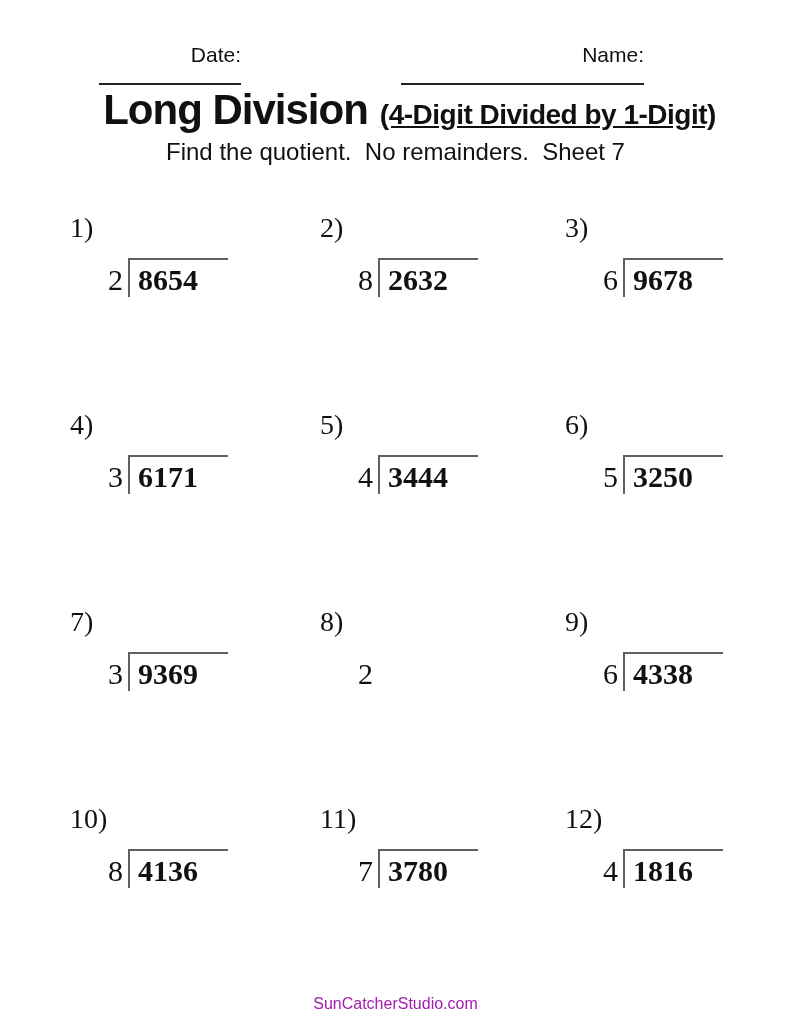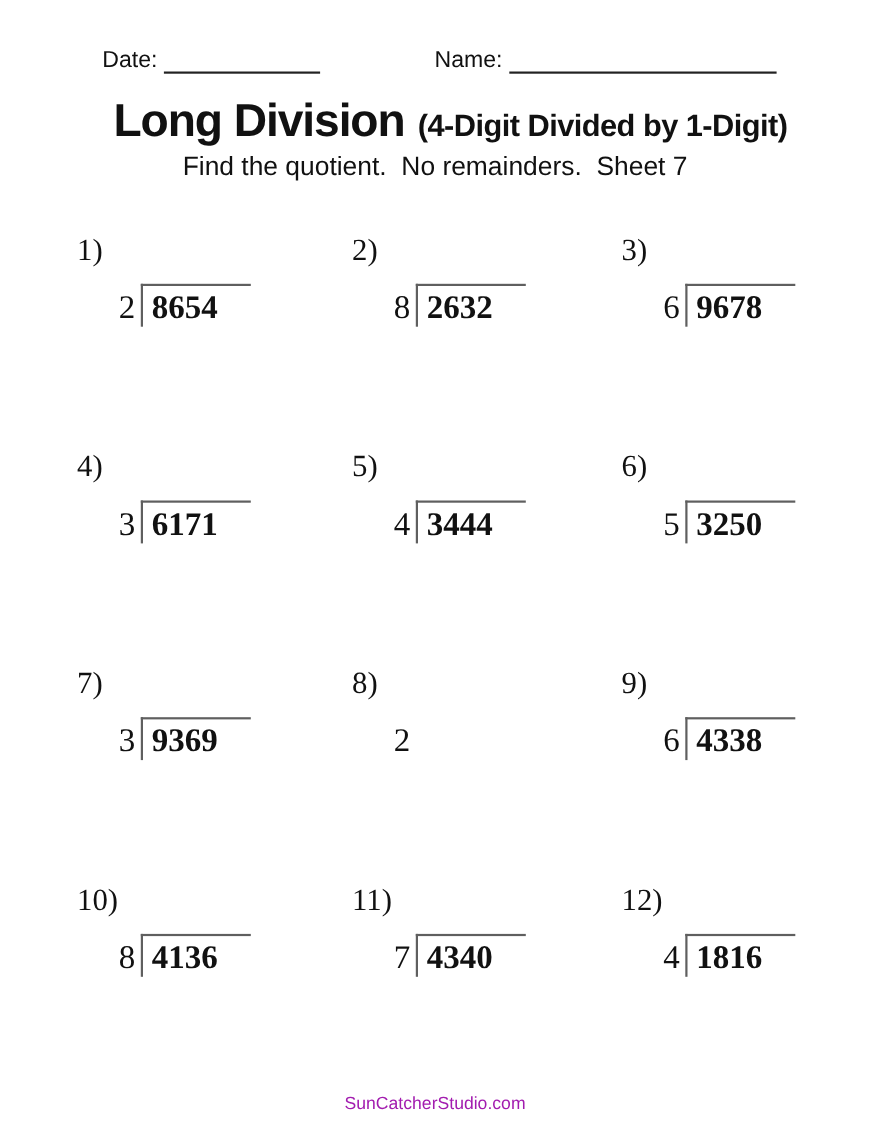--- a/index.html
+++ b/index.html
@@ -12,20 +12,21 @@
     color: #111111;
     overflow: hidden;
   }
 
   
   .hdr-field {
     position: absolute;
     top: 44px;
     display: flex;
     align-items: flex-end;
+    flex-direction: column;
   }
   .hdr-field.date { left: 93px; }
   .hdr-field.name { left: 395px; }
   .hdr-label {
     font-size: 21px;
     line-height: 1;
     color: #111111;
     padding-bottom: 2px;
   }
   .blank-line {
@@ -50,20 +51,21 @@
     font-size: 42px;
     font-weight: bold;
     letter-spacing: -1px;
     margin-left: 28px;
   }
   .title-suffix {
     font-size: 28px;
     font-weight: bold;
     margin-left: 12px;
     letter-spacing: -0.5px;
+    text-decoration: underline;
   }
   .subtitle {
     position: absolute;
     top: 138px;
     left: 0;
     width: 100%;
     text-align: center;
     font-size: 24px;
     white-space: pre;
   }
@@ -241,21 +243,21 @@
         <span class="dividend">4136</span>
       </span>
     </div>
   </div>
 
   <div class="problem">
     <div class="pnum">11)</div>
     <div class="division">
       <span class="divisor">7</span>
       <span class="bracket">
-        <span class="dividend">4340</span>
+        <span class="dividend">3780</span>
       </span>
     </div>
   </div>
 
   <div class="problem">
     <div class="pnum">12)</div>
     <div class="division">
       <span class="divisor">4</span>
       <span class="bracket">
         <span class="dividend">1816</span>

